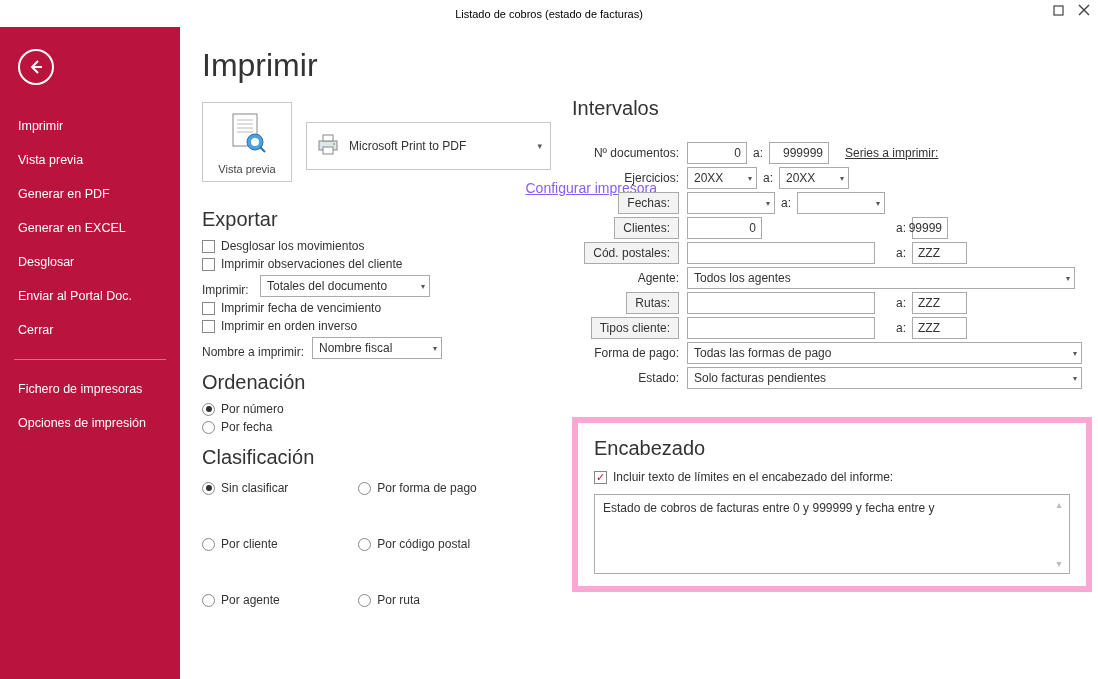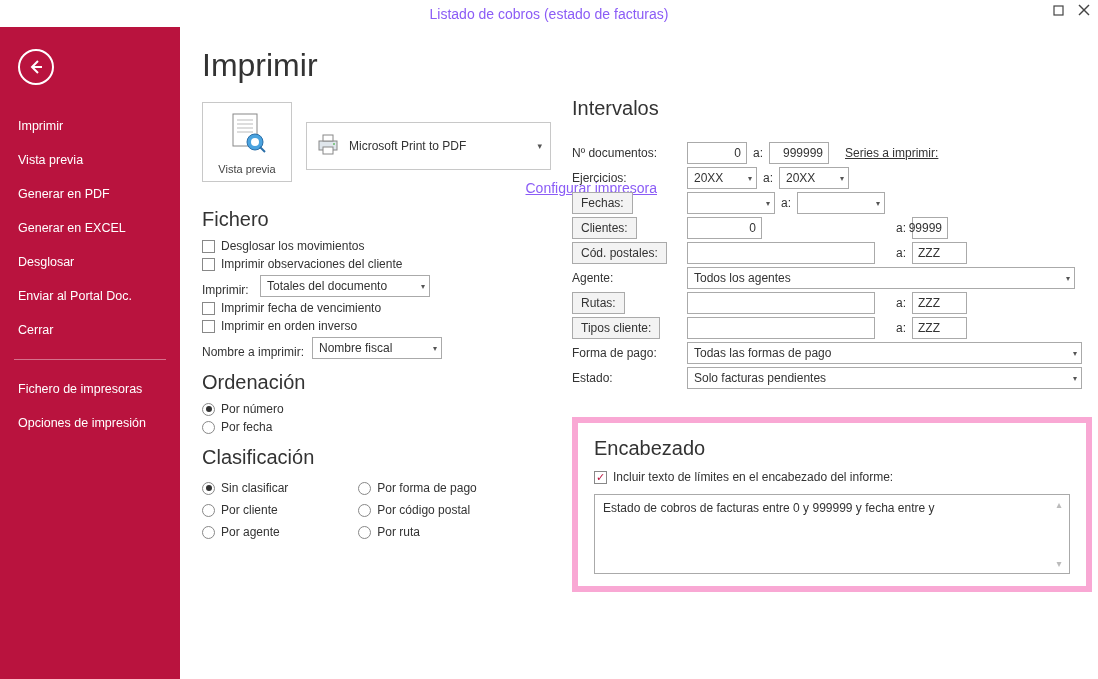--- a/index.html
+++ b/index.html
@@ -1,19 +1,19 @@
 <!DOCTYPE html>
 <html><head>
 <meta charset="utf-8">
 <style>
 * { box-sizing: border-box; margin: 0; padding: 0; font-family: "Segoe UI", Tahoma, sans-serif; }
 body { width: 1098px; height: 679px; background: #fff; overflow: hidden; font-size: 12px; color: #333; }
 
 .titlebar { height: 27px; display: flex; align-items: center; justify-content: center; position: relative; }
-.titlebar .title { font-size: 14px; color: #8b5cf6; }
+.titlebar .title { font-size: 11px; color: #000000; }
 .titlebar .winbtns { position: absolute; right: 6px; top: 2px; display: flex; gap: 10px; }
 .titlebar .winbtn { width: 16px; height: 16px; display:flex; align-items:center; justify-content:center; cursor:pointer; font-size:14px; color:#444;}
 
 .main { display: flex; height: 652px; }
 
 .sidebar { width: 180px; background: #b9133e; color: #fff; padding: 12px 0 0 0; }
 .back-circle { width: 36px; height: 36px; border: 2px solid #fff; border-radius: 50%; margin: 10px 0 24px 18px; display:flex; align-items:center; justify-content:center; cursor:pointer;}
 .back-circle svg { stroke:#fff; }
 .side-item { padding: 10px 18px; font-size: 12.5px; cursor:pointer; }
 .side-sep { border-top: 1px solid rgba(255,255,255,.4); margin: 12px 14px; }
@@ -39,25 +39,25 @@
 
 .field-row { display:flex; align-items:flex-end; gap:8px; margin: 4px 0; }
 .field-row .lbl { min-width: 50px; }
 .select { border:1px solid #aaa; height:22px; display:inline-flex; align-items:center; padding:0 18px 0 6px; position:relative; background:#fff; font-size:12px; min-width:120px; cursor:pointer;}
 .select .arrow { position:absolute; right:4px; font-size:8px; color:#555; }
 .input { border:1px solid #aaa; height:22px; padding:0 5px; background:#fff; font-size:12px; display:inline-flex; align-items:center; }
 .input.r { justify-content:flex-end; }
 .btn-field { border:1px solid #aaa; height:22px; background:#f3f3f3; padding:0 8px; font-size:12px; display:inline-flex; align-items:center; cursor:pointer;}
 
 .two-col { display:flex; gap: 70px; margin-top:4px;}
-.two-col .col { display:flex; flex-direction:column; }
+.two-col .col { display:flex; flex-direction:column;gap:34px; }
 
 .right-panel { position:absolute; left: 392px; top: 70px; width: 680px; }
 .grid-int { display:grid; grid-template-columns: 115px 1fr; row-gap:3px; align-items:center; font-size:12px;}
-.grid-int .gl { padding-right:8px; }
+.grid-int .gl { padding-right:8px;text-align:right; }
 .grid-int .vals { display:flex; align-items:center; gap:6px; }
 .series-link { text-decoration: underline; cursor:pointer; margin-left:10px;}
 
 .encabezado-box { border: 6px solid #f9a8d4; padding: 14px 16px 12px 16px; margin-top: 28px; width: 520px; }
 .enc-textarea { border:1px solid #aaa; width:100%; height:80px; margin-top:10px; padding:6px 8px; font-size:12px; position:relative;}
 .scroll-hint { position:absolute; right:3px; top:4px; bottom:4px; width:14px; display:flex; flex-direction:column; justify-content:space-between; align-items:center; color:#bbb; font-size:10px;}
 </style>
 </head>
 <body>
 
@@ -127,21 +127,21 @@
               <circle cx="19" cy="12" r="1" fill="#6b6"></circle>
             </svg>
           </span>
           <span>Microsoft Print to PDF</span>
           <span class="arrow">▾</span>
         </div>
         <div class="cfg-link">Configurar impresora</div>
       </div>
     </div>
 
-    <h2 class="sec">Fichero</h2>
+    <h2 class="sec">Exportar</h2>
     <div class="chk">
         <span class="box"></span>
         <span>Desglosar los movimientos</span>
       </div>
     <div class="chk">
         <span class="box"></span>
         <span>Imprimir observaciones del cliente</span>
       </div>
     <div class="field-row">
       <span class="lbl">Imprimir:</span>

